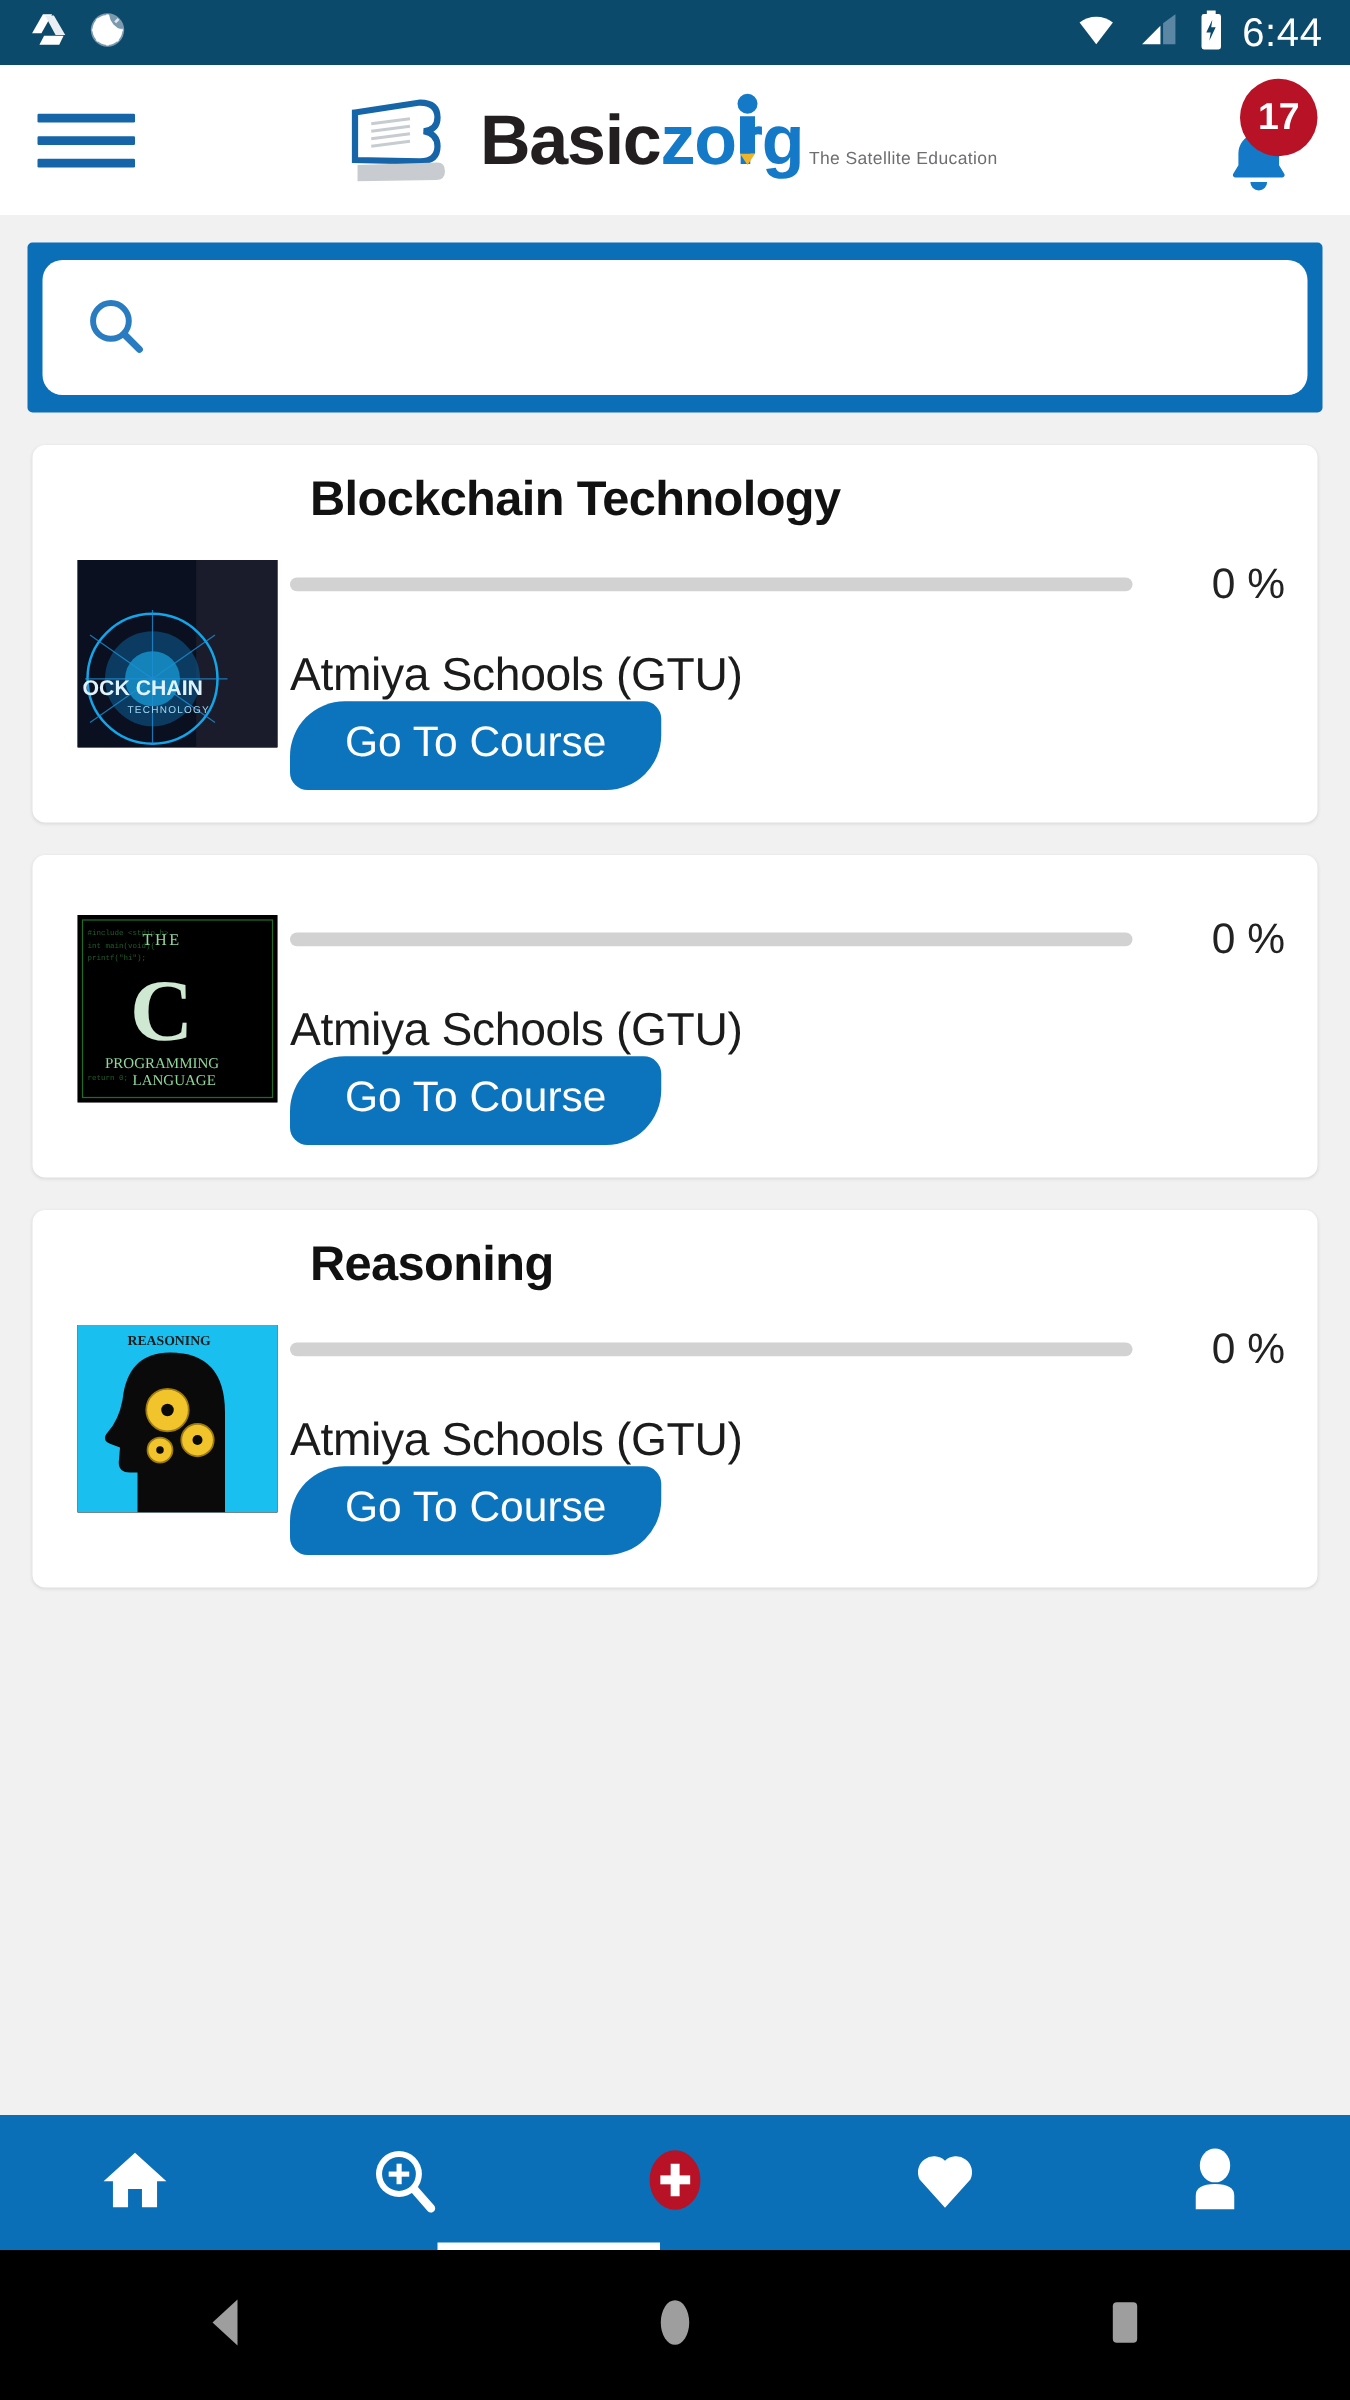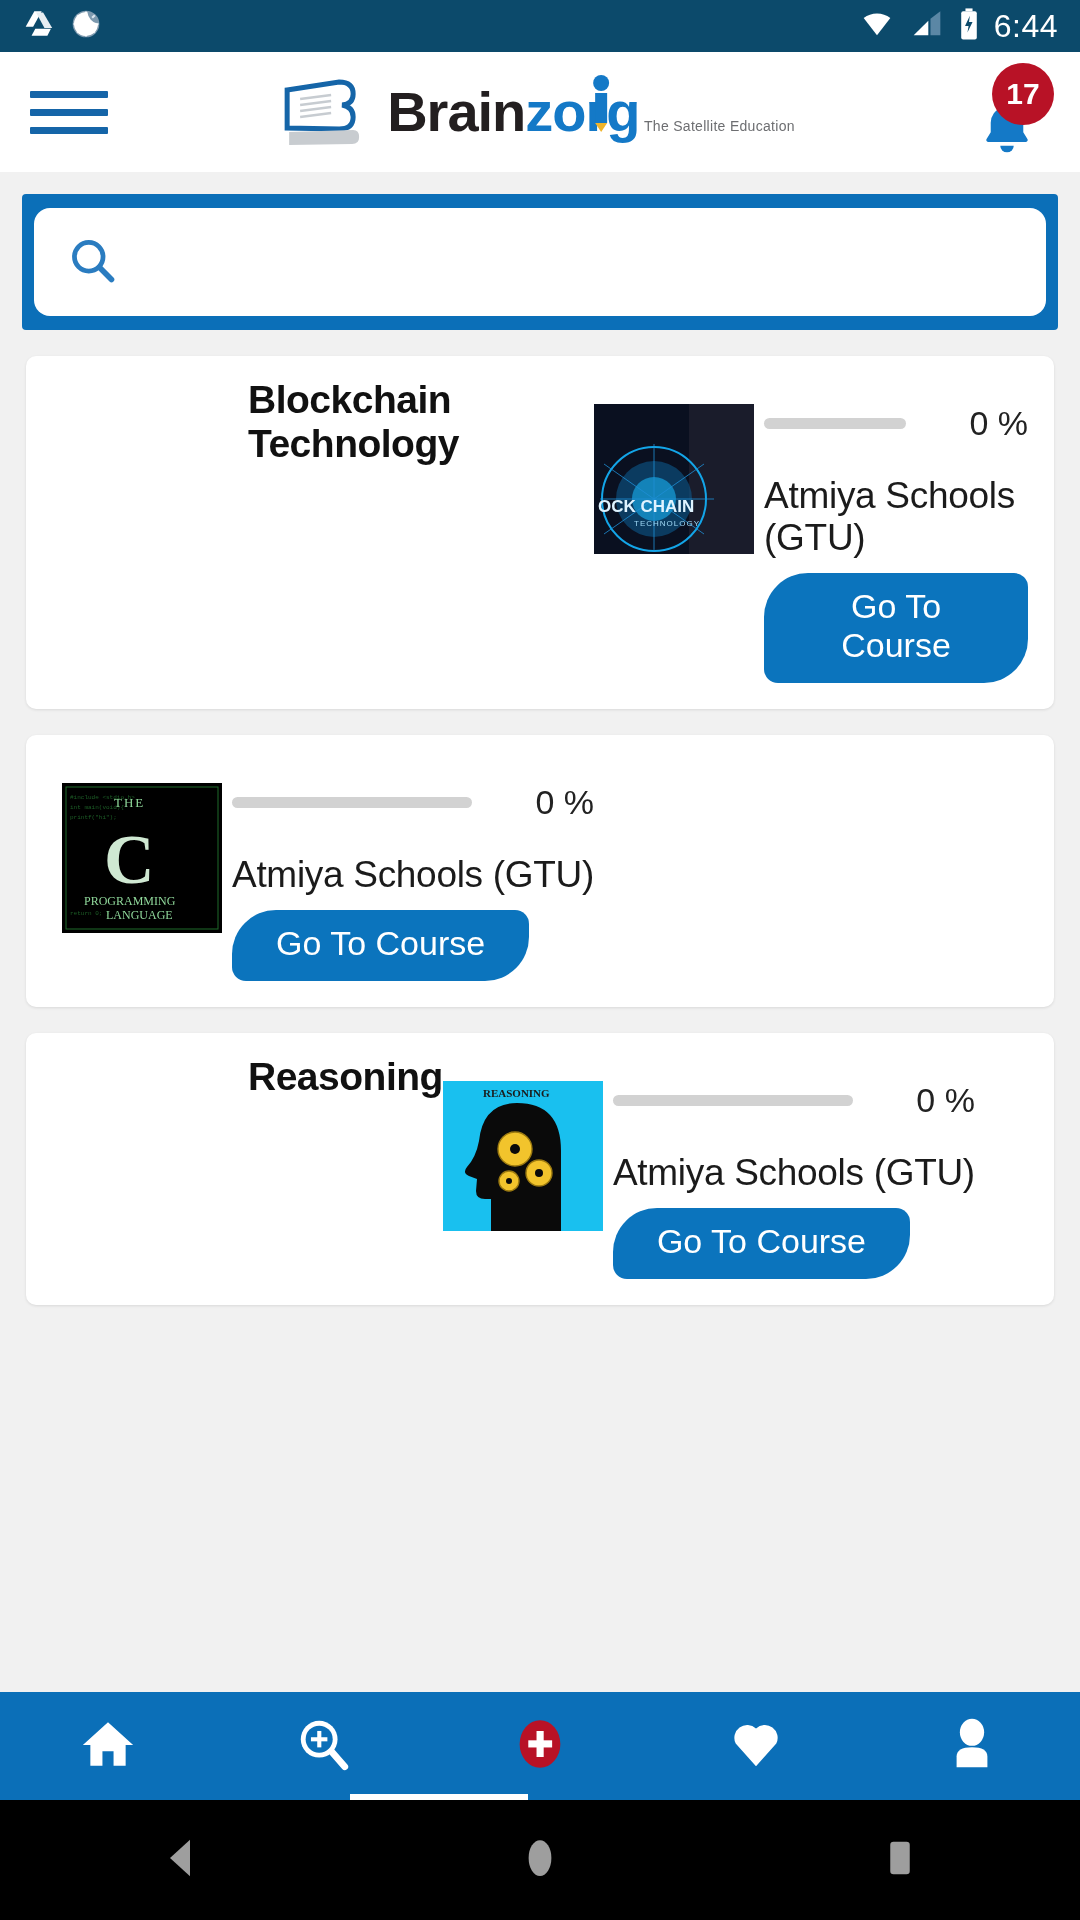--- a/index.html
+++ b/index.html
@@ -58,36 +58,36 @@
     border:0; outline:none; flex:1; font-size:34px; color:#333;
     font-family:"Liberation Sans", sans-serif; background:transparent;
   }
   .search-input::placeholder { color:#c9c9c9; }
 
   
   .card-list { padding:26px 26px 0 26px; display:flex; flex-direction:column; gap:26px; }
   .card {
     background:#fff; border-radius:10px; padding:22px 26px 26px 36px;
     box-shadow:0 1px 3px rgba(0,0,0,.10);
-    display:flex; flex-direction:row;
+    display:flex; flex-direction:column;
   }
   .card-title { font-size:39px; font-weight:700; color:#111; letter-spacing:-.5px; margin-left:186px; }
   .card-body { display:flex; margin-top:26px; }
   .thumb {
     width:160px; height:150px; flex:0 0 160px; overflow:hidden; background:#000;
     position:relative; margin-right:10px;
   }
   .card-main { flex:1; display:flex; flex-direction:column; min-width:0; }
   .prog-row { display:flex; align-items:center; gap:26px; }
   .prog-track { flex:1; height:11px; border-radius:6px; background:#d2d2d2; overflow:hidden; }
   .prog-fill { height:100%; background:#0b6fb8; border-radius:6px; }
   .prog-pct { font-size:34px; color:#222; white-space:nowrap; min-width:96px; text-align:right; }
   .card-school { font-size:37px; color:#1b1b1b; margin-top:32px; letter-spacing:-.3px; }
   .go-btn {
-    margin-top:14px; align-self:flex-start; background:#0b74bd; color:#fff;
+    align-self:flex-start; background:#0b74bd; color:#fff;
     font-size:34px; border:0; cursor:pointer;
     padding:14px 44px 18px 44px;
     border-radius:44px 14px 44px 14px;
     font-family:"Liberation Sans", sans-serif;
   }
 
   
   .spacer { flex:1 1 auto; }
   .bottomnav {
     flex:0 0 108px; height:108px; background:#0b6fb8;
@@ -172,21 +172,21 @@
           <g stroke="#c7ccd1" stroke-width="2.4">
             <line x1="19" y1="23" x2="50" y2="19"></line>
             <line x1="19" y1="29" x2="50" y2="25"></line>
             <line x1="19" y1="35" x2="50" y2="31"></line>
             <line x1="19" y1="41" x2="50" y2="37"></line>
           </g>
           <path d="M8 56 L72 54 q6 0 6 7 q0 7 -7 7 L8 69 z" fill="#c8ccd0"></path>
         </svg>
       </span>
       <span class="logo-text">
-        <span class="logo-main"><span class="brain">Brain</span><span class="zorg">zorg</span></span>
+        <span class="logo-main"><span class="brain">Basic</span><span class="zorg">zorg</span></span>
         <span class="logo-person">
           <svg width="22" height="62" viewBox="0 0 22 62">
             <circle cx="11" cy="9" r="8" fill="#1479c7"></circle>
             <rect x="5" y="19" width="12" height="30" fill="#1479c7"></rect>
             <path d="M5 49h12l-6 9z" fill="#f0b429"></path>
           </svg>
         </span>
         <span class="logo-tag">The Satellite Education</span>
       </span>
     </div>

